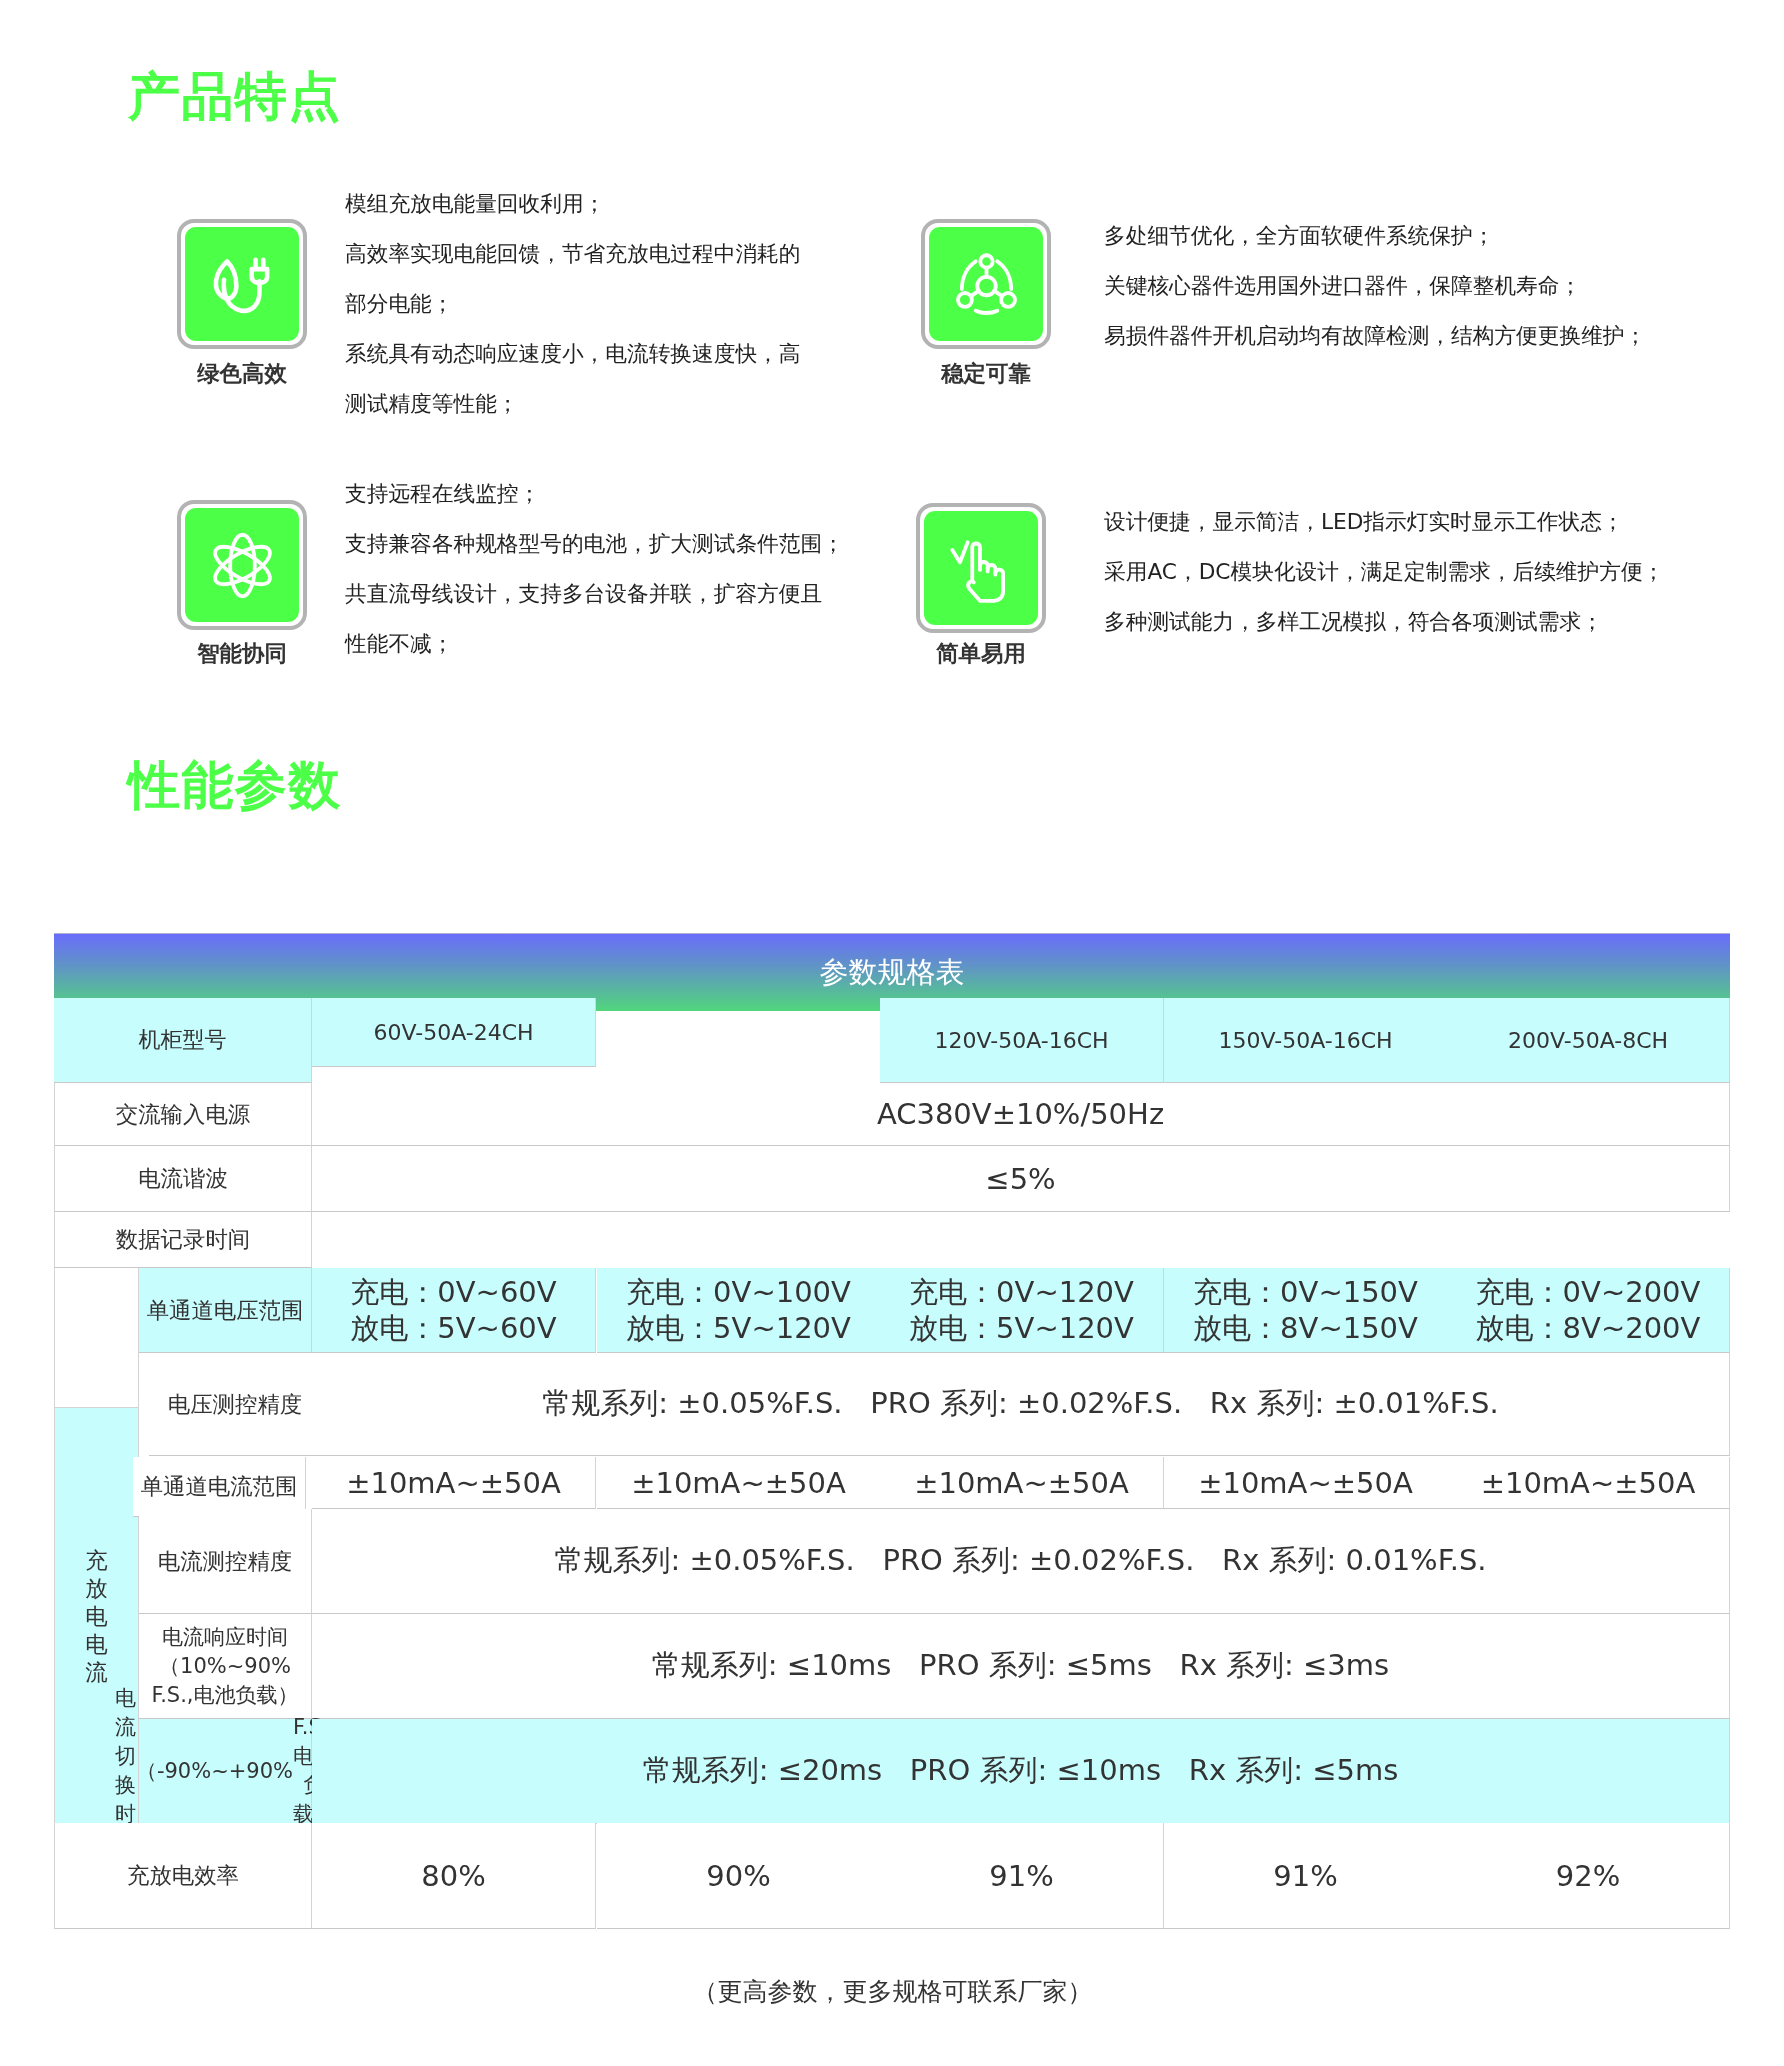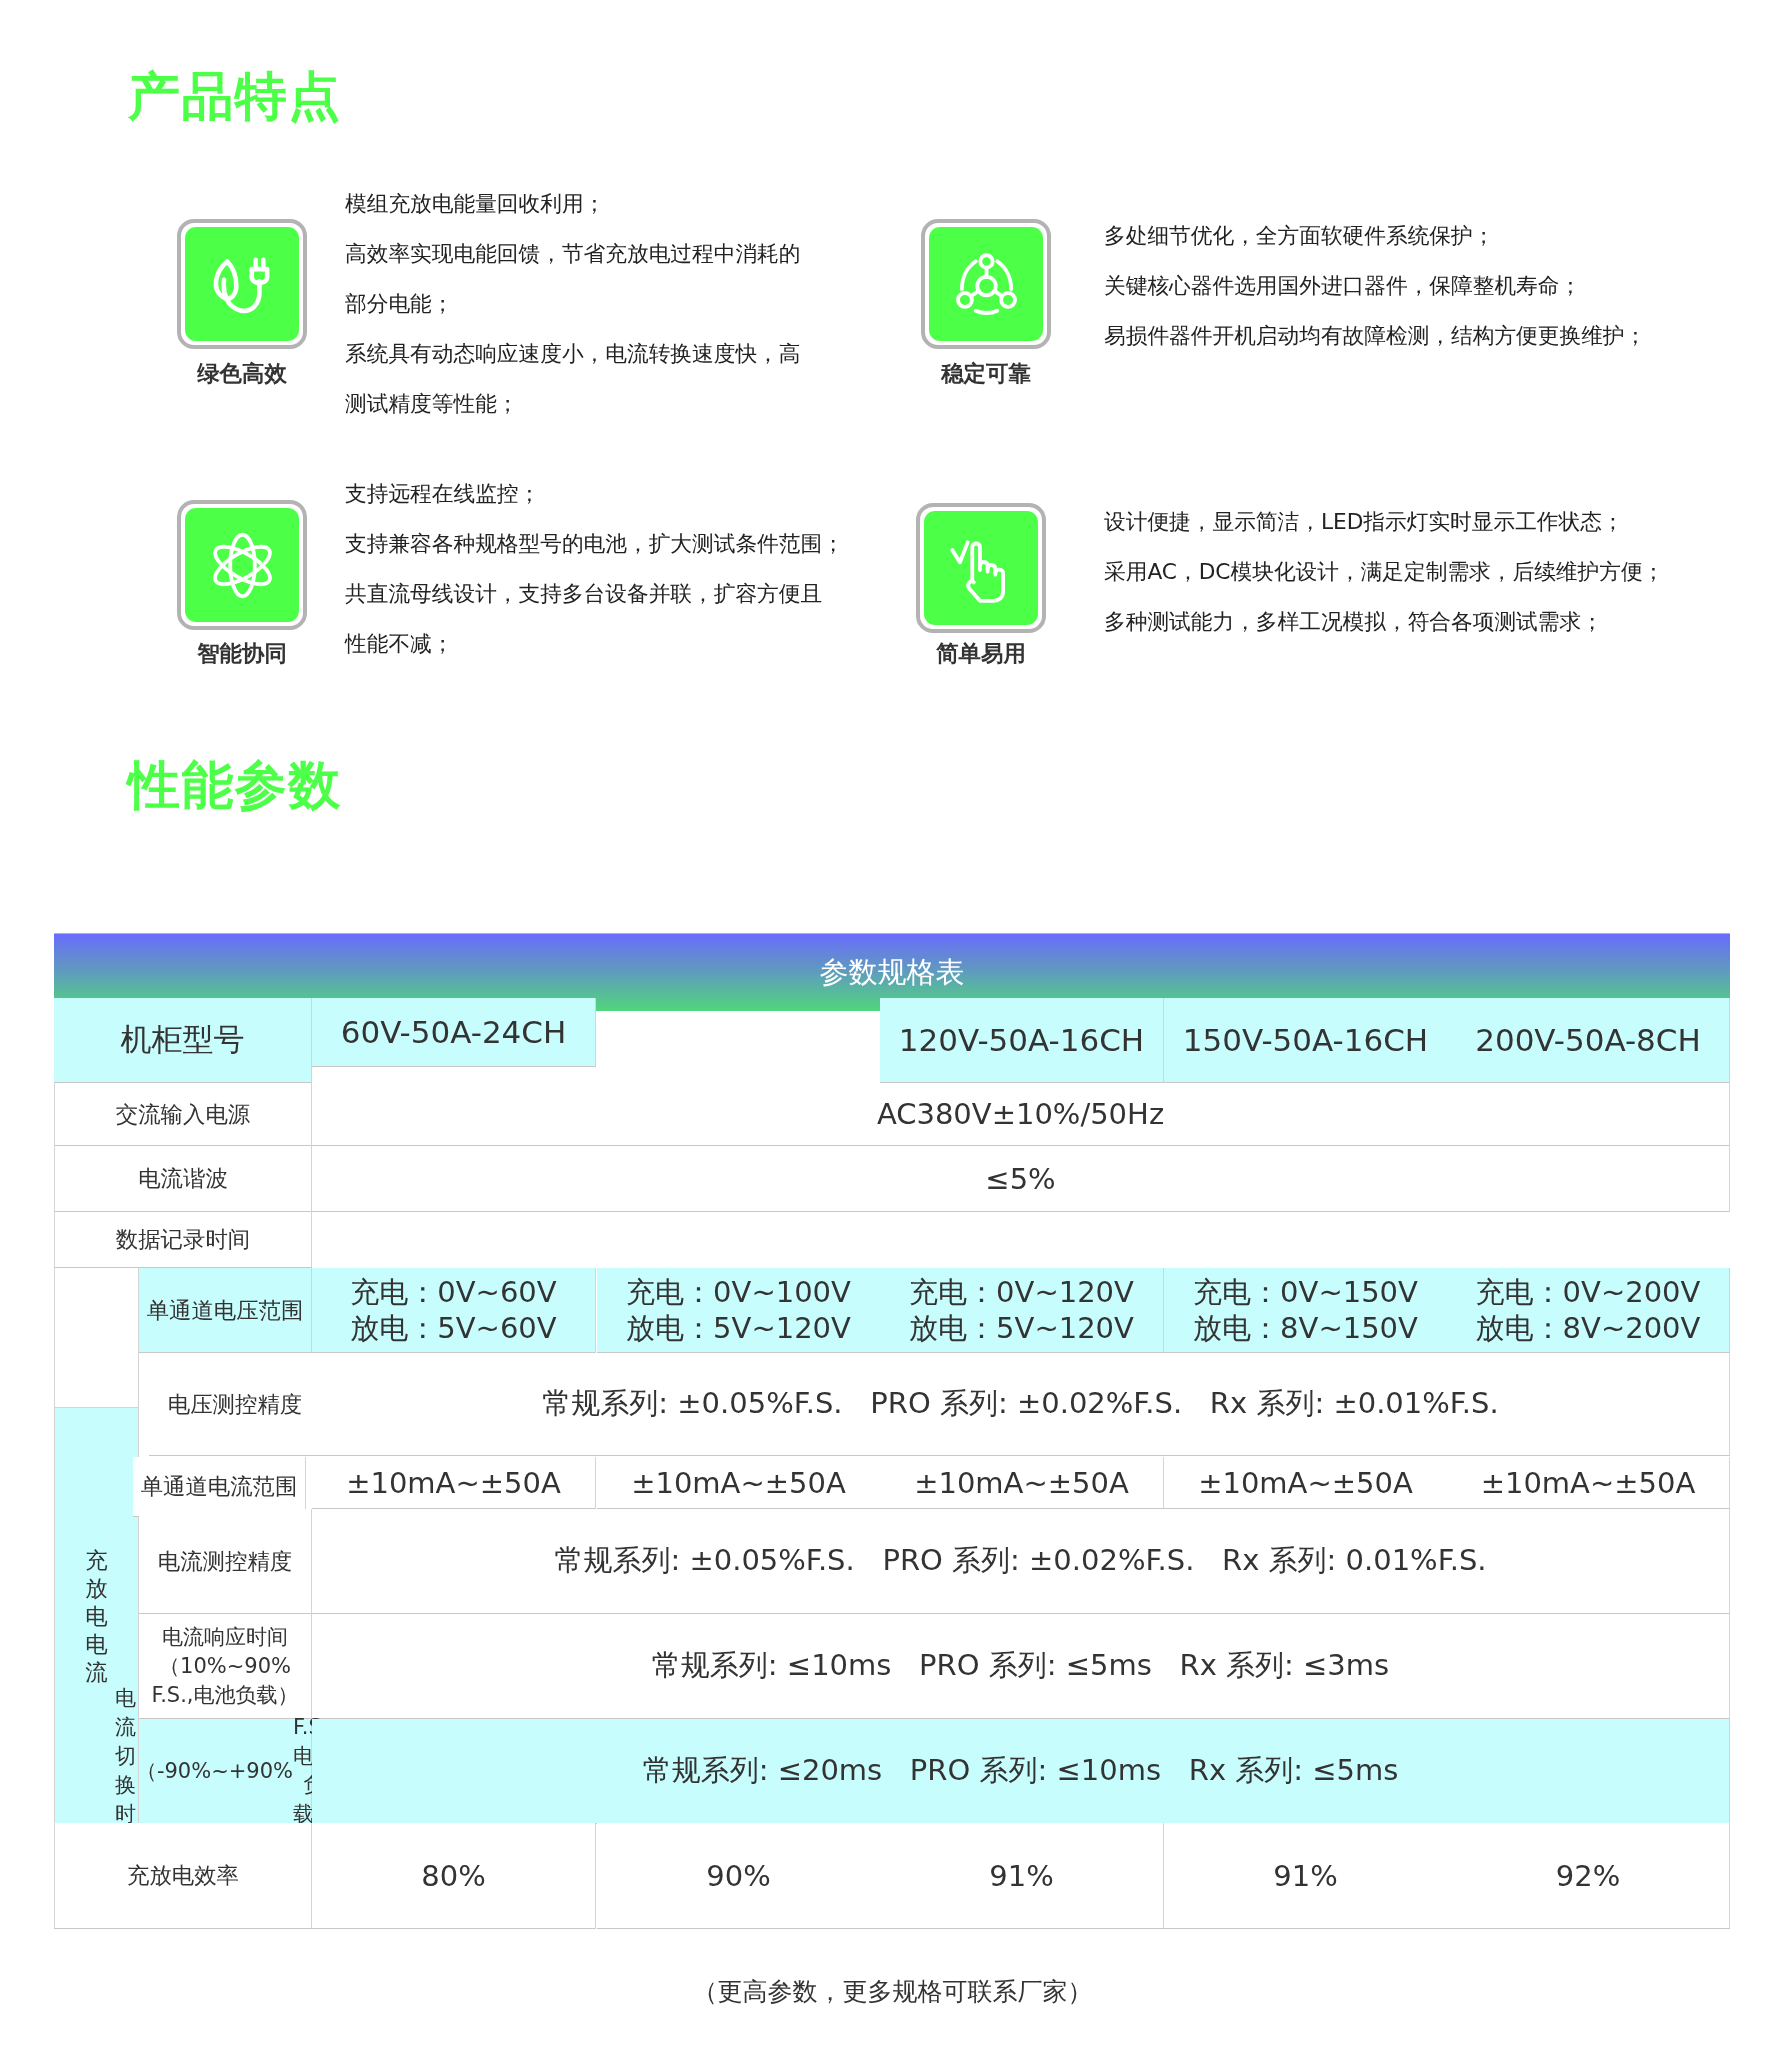--- a/index.html
+++ b/index.html
@@ -16,21 +16,21 @@
 
   
   .tbl { position:absolute; left:54px; top:921px; width:1676px; }
   .cell { position:absolute; box-sizing:border-box; display:flex; align-items:center; justify-content:center;
           text-align:center; border-right:0.7px solid #d4d4d4; border-bottom:1.4px solid #c8c8c8; color:#333; }
   .cyan { background:#c8fdfd; }
   .white { background:#ffffff; }
   .title-bar { position:absolute; left:0; top:0; width:1676px; height:77px;
       background:linear-gradient(to bottom,#6a6cfb 0%,#5f98c2 45%,#51d67c 100%);
       color:#ffffff; font-size:29px; display:flex; align-items:center; justify-content:center; border-top:1.4px solid #b0b0d0;margin-top:12px; }
-  .f-hdr { font-size:31px;text-align:right; }
+  .f-hdr { font-size:22px;text-align:right; }
   .f-lbl { font-size:22.4px; }
   .f-val { font-size:29px; }
   .f-small { font-size:21px; line-height:29px; }
   .two-line { flex-direction:column; line-height:36px; font-size:29px; }
   .vert { flex-direction:column; font-size:22.4px; line-height:28px; }
   .footnote { position:absolute; left:0; width:1785px; top:1975px; text-align:center; font-size:25px; color:#333; }
 </style>
 </head>
 <body>
 

